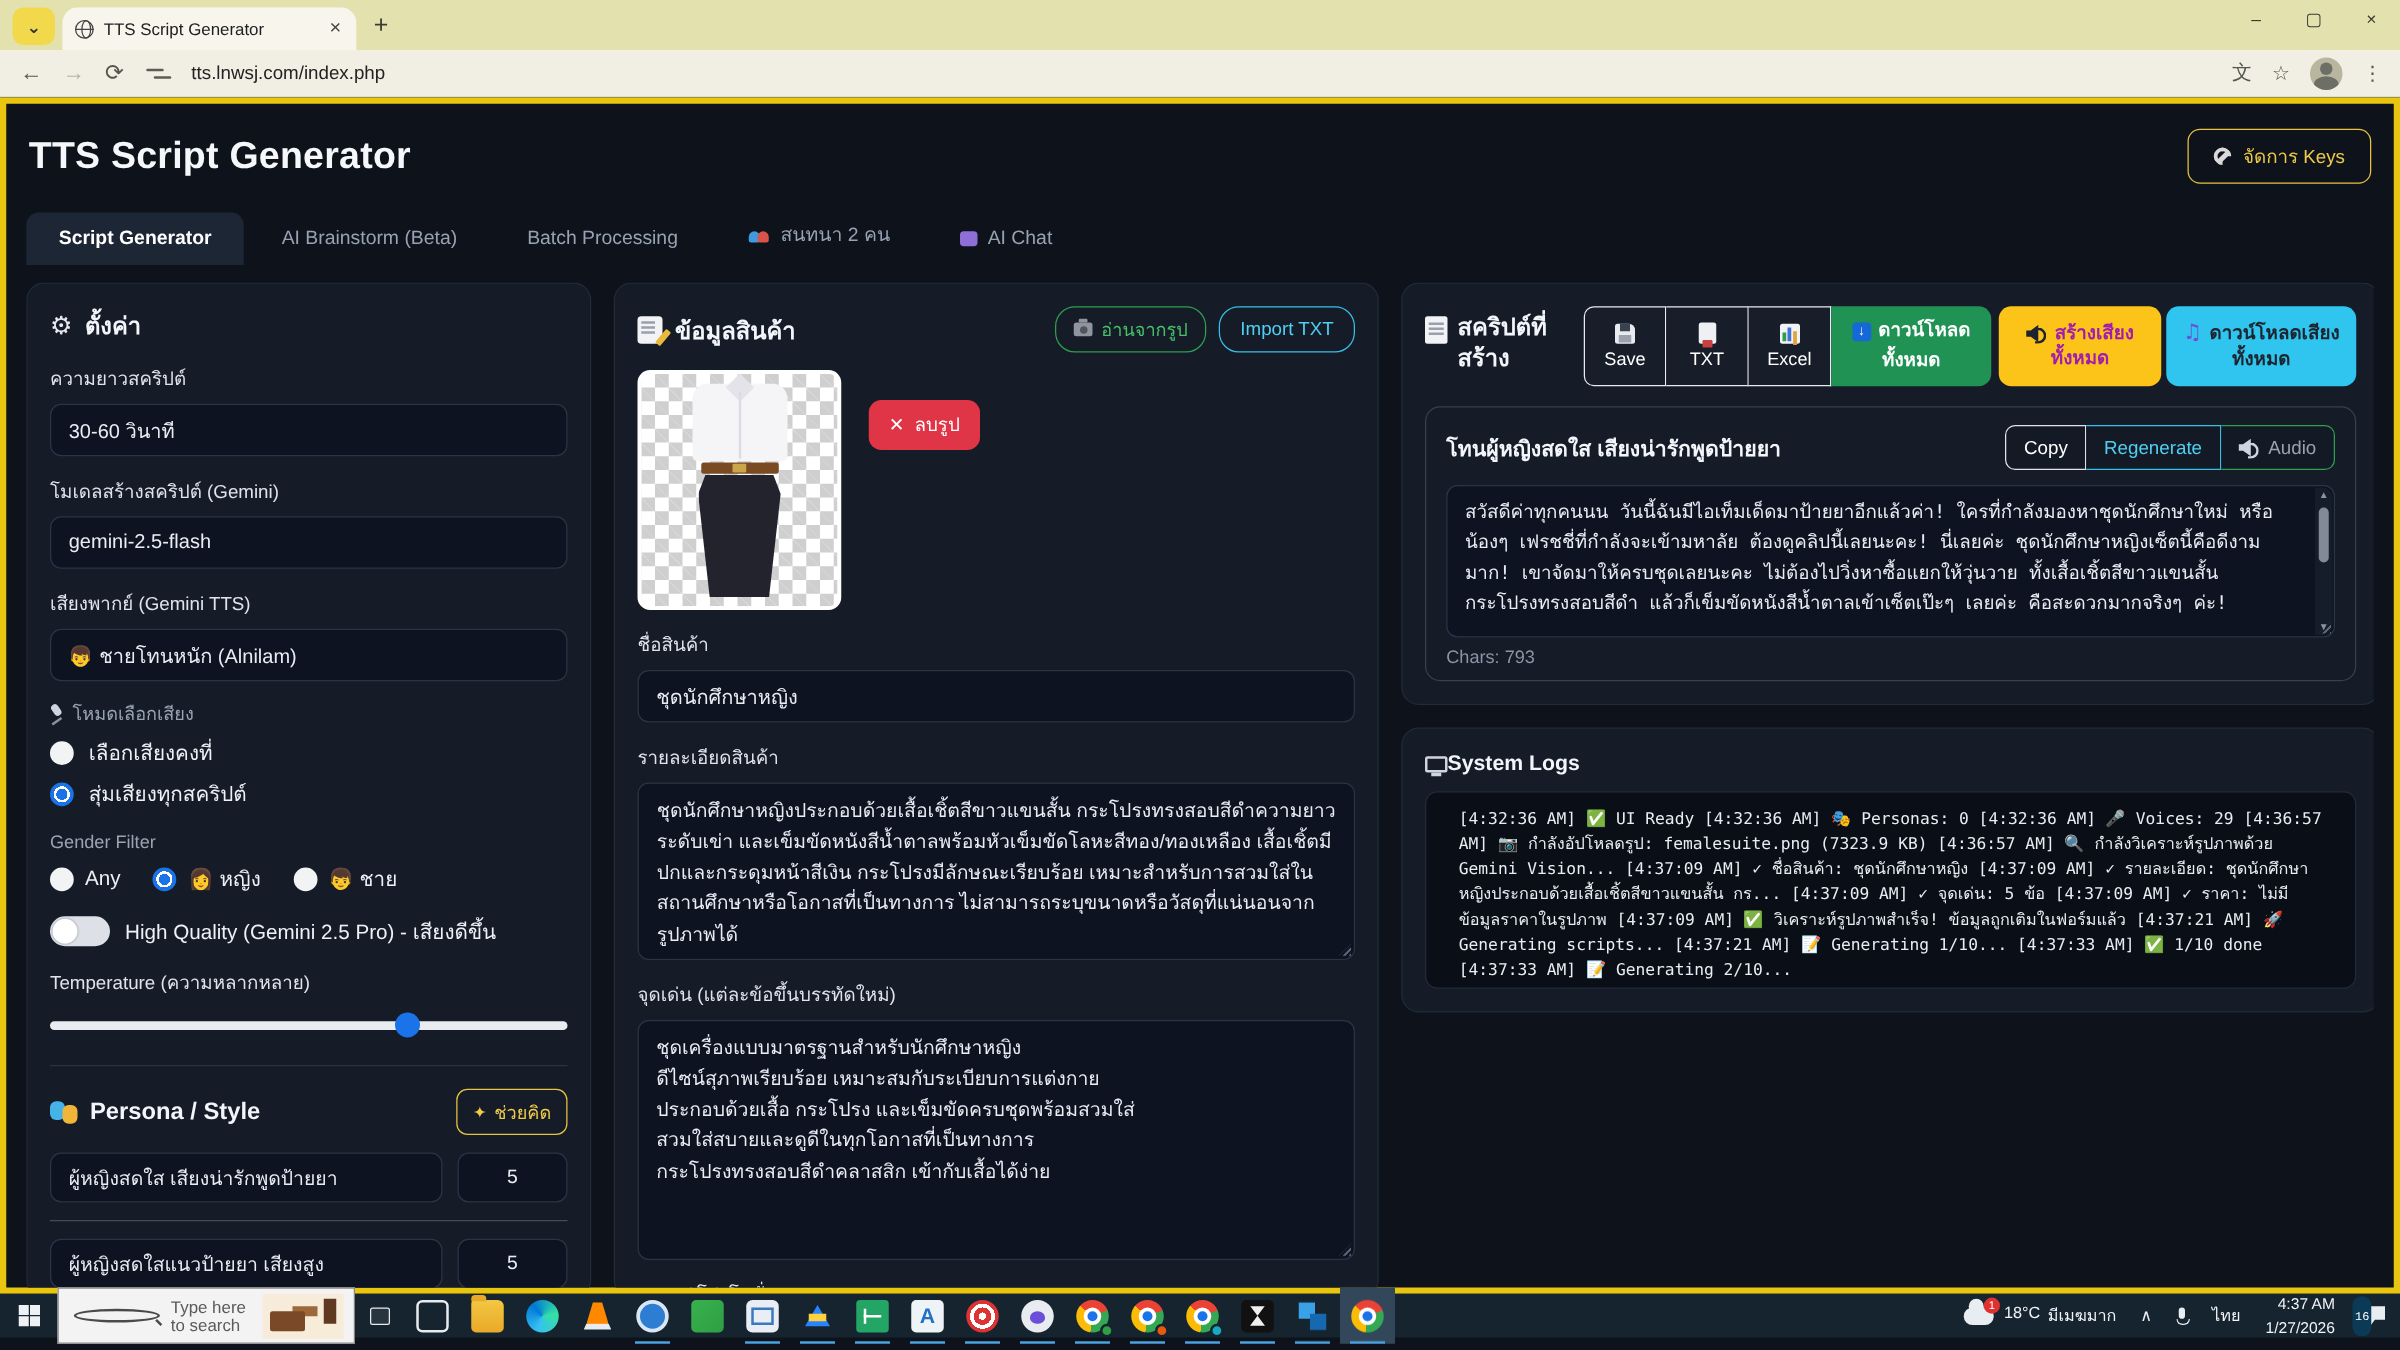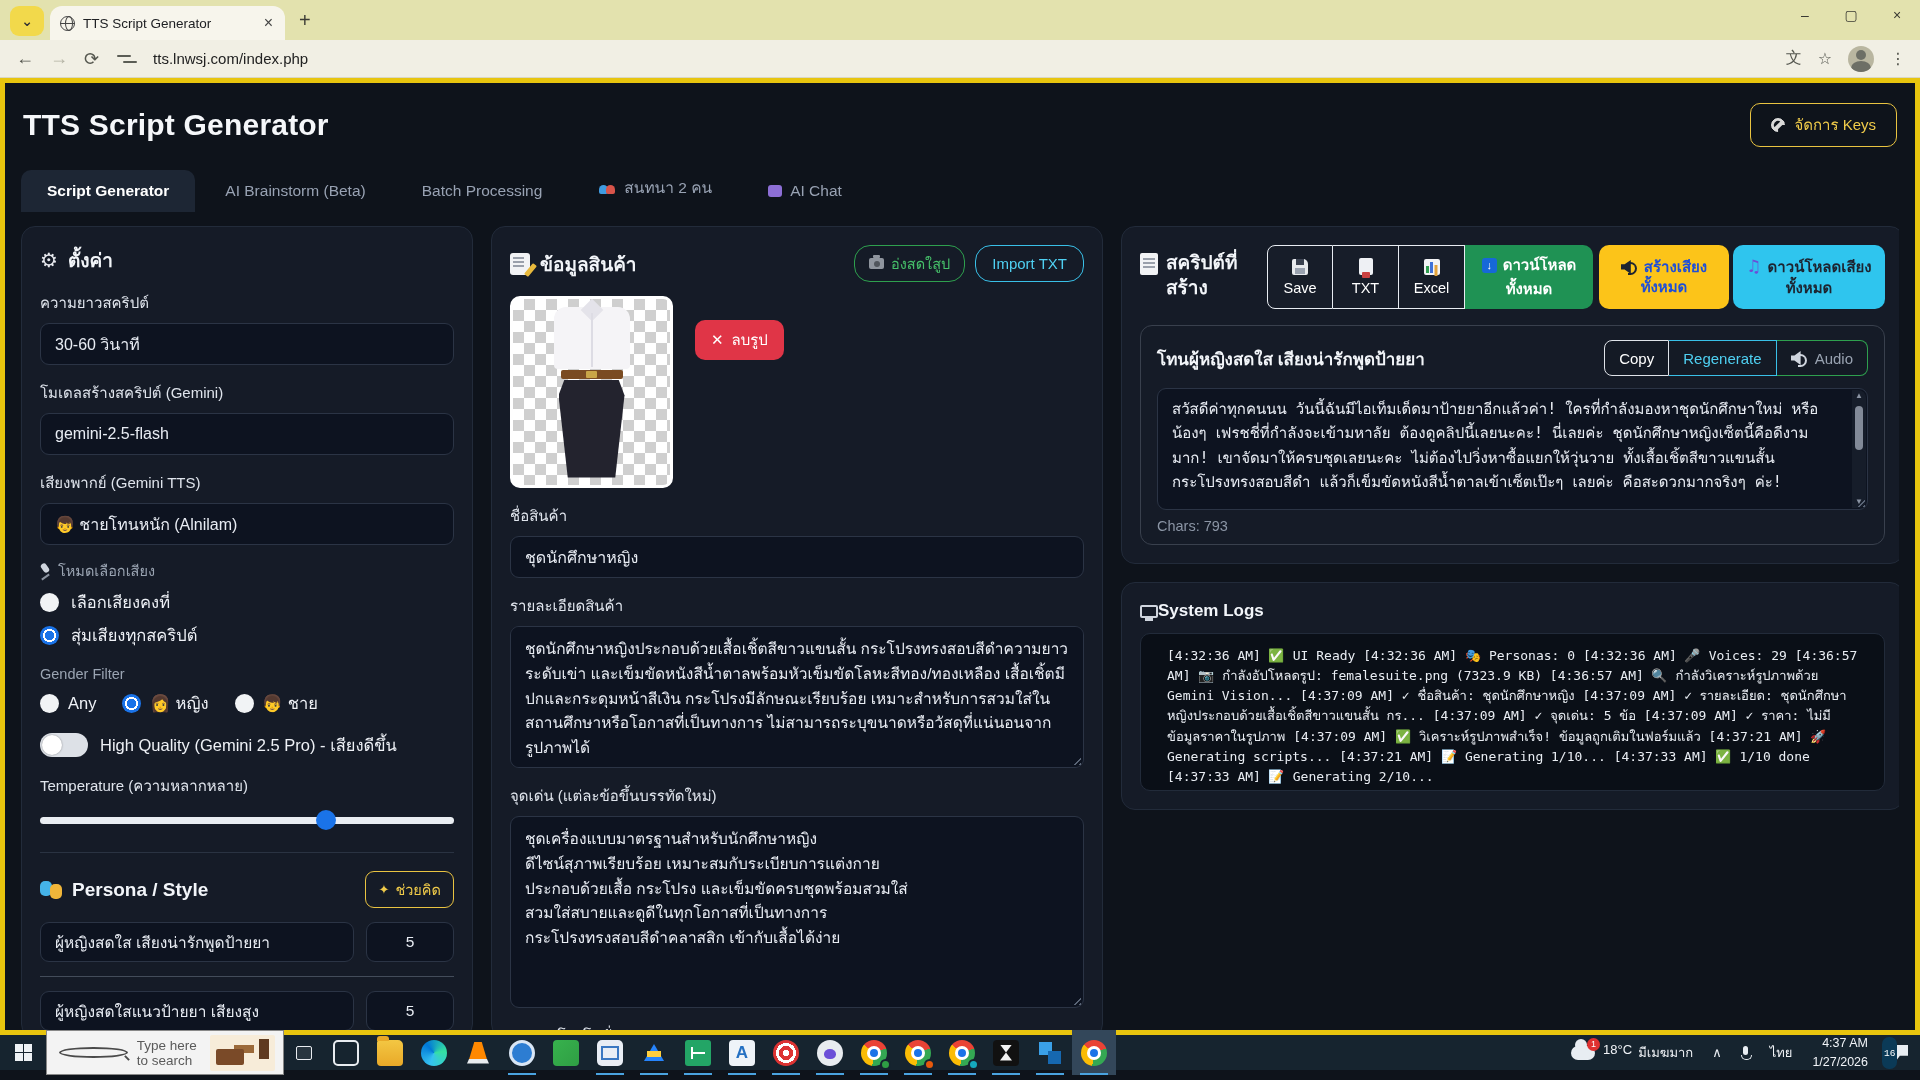--- a/index.html
+++ b/index.html
@@ -185,21 +185,21 @@
   .xls-ic:before { content:""; position:absolute; left:2px; bottom:2px; width:3px; height:7px; background:#2f9e4f; }
   .xls-ic:after { content:""; position:absolute; left:6.5px; bottom:2px; width:3px; height:11px; background:#3f72d8;
     box-shadow:4.5px 3px 0 #e2a33c; }
   .btn-dlall { width:128px; height:64px; background:#1f9254; border:none; border-radius:0 10px 10px 0;
     color:#fff; font-size:15px; font-weight:bold; line-height:1.35; display:flex; flex-direction:column;
     align-items:center; justify-content:center; gap:3px; margin-right:6px; }
   .dl-row { display:flex; align-items:center; gap:6px; }
   .dl-ic { width:15px; height:15px; background:#1668d8; border-radius:3px; color:#fff; font-size:11px;
     display:flex; align-items:center; justify-content:center; }
   .btn-genaudio { width:130px; height:64px; background:#fcc419; border:none; border-radius:10px;
-    color:#1d4ed8; font-size:15px; font-weight:bold; line-height:1.35; margin-right:4px;
+    color:#a21caf; font-size:15px; font-weight:bold; line-height:1.35; margin-right:4px;
     display:flex; flex-direction:column; align-items:center; justify-content:center; }
   .btn-dlaudio { width:152px; height:64px; background:#2fc5ee; border:none; border-radius:10px;
     color:#1d2430; font-size:15px; font-weight:bold; line-height:1.35;
     display:flex; flex-direction:column; align-items:center; justify-content:center; }
   .spk-ic { width:17px; height:14px; position:relative; display:inline-block; }
   .spk-ic:before { content:""; position:absolute; left:0; top:0; width:10px; height:14px; background:#1d2430;
     clip-path:polygon(0 32%,38% 32%,100% 0,100% 100%,38% 68%,0 68%); }
   .spk-ic:after { content:""; position:absolute; right:1px; top:2.5px; width:7px; height:9px;
     border:2px solid #1d2430; border-left:none; border-radius:0 8px 8px 0; }
   .spk-ic.lite:before { background:#cfd5de; } .spk-ic.lite:after { border-color:#cfd5de; }
@@ -470,21 +470,21 @@
 
     <div class="panel p-mid">
       <div class="mid-head">
         <div class="sec-head">
           <span class="memo-ic"></span>
           <span>ข้อมูลสินค้า</span>
         </div>
         <div class="mid-btns">
           <button class="btn-read">
             <span class="cam-ic"></span>
-            <span>อ่งสดใสูป</span>
+            <span>อ่านจากรูป</span>
           </button>
           <button class="btn-import">
             <span>Import TXT</span>
           </button>
         </div>
       </div>
 
       <div class="img-row">
         <div class="product-img">
           <span class="shirt"></span>

